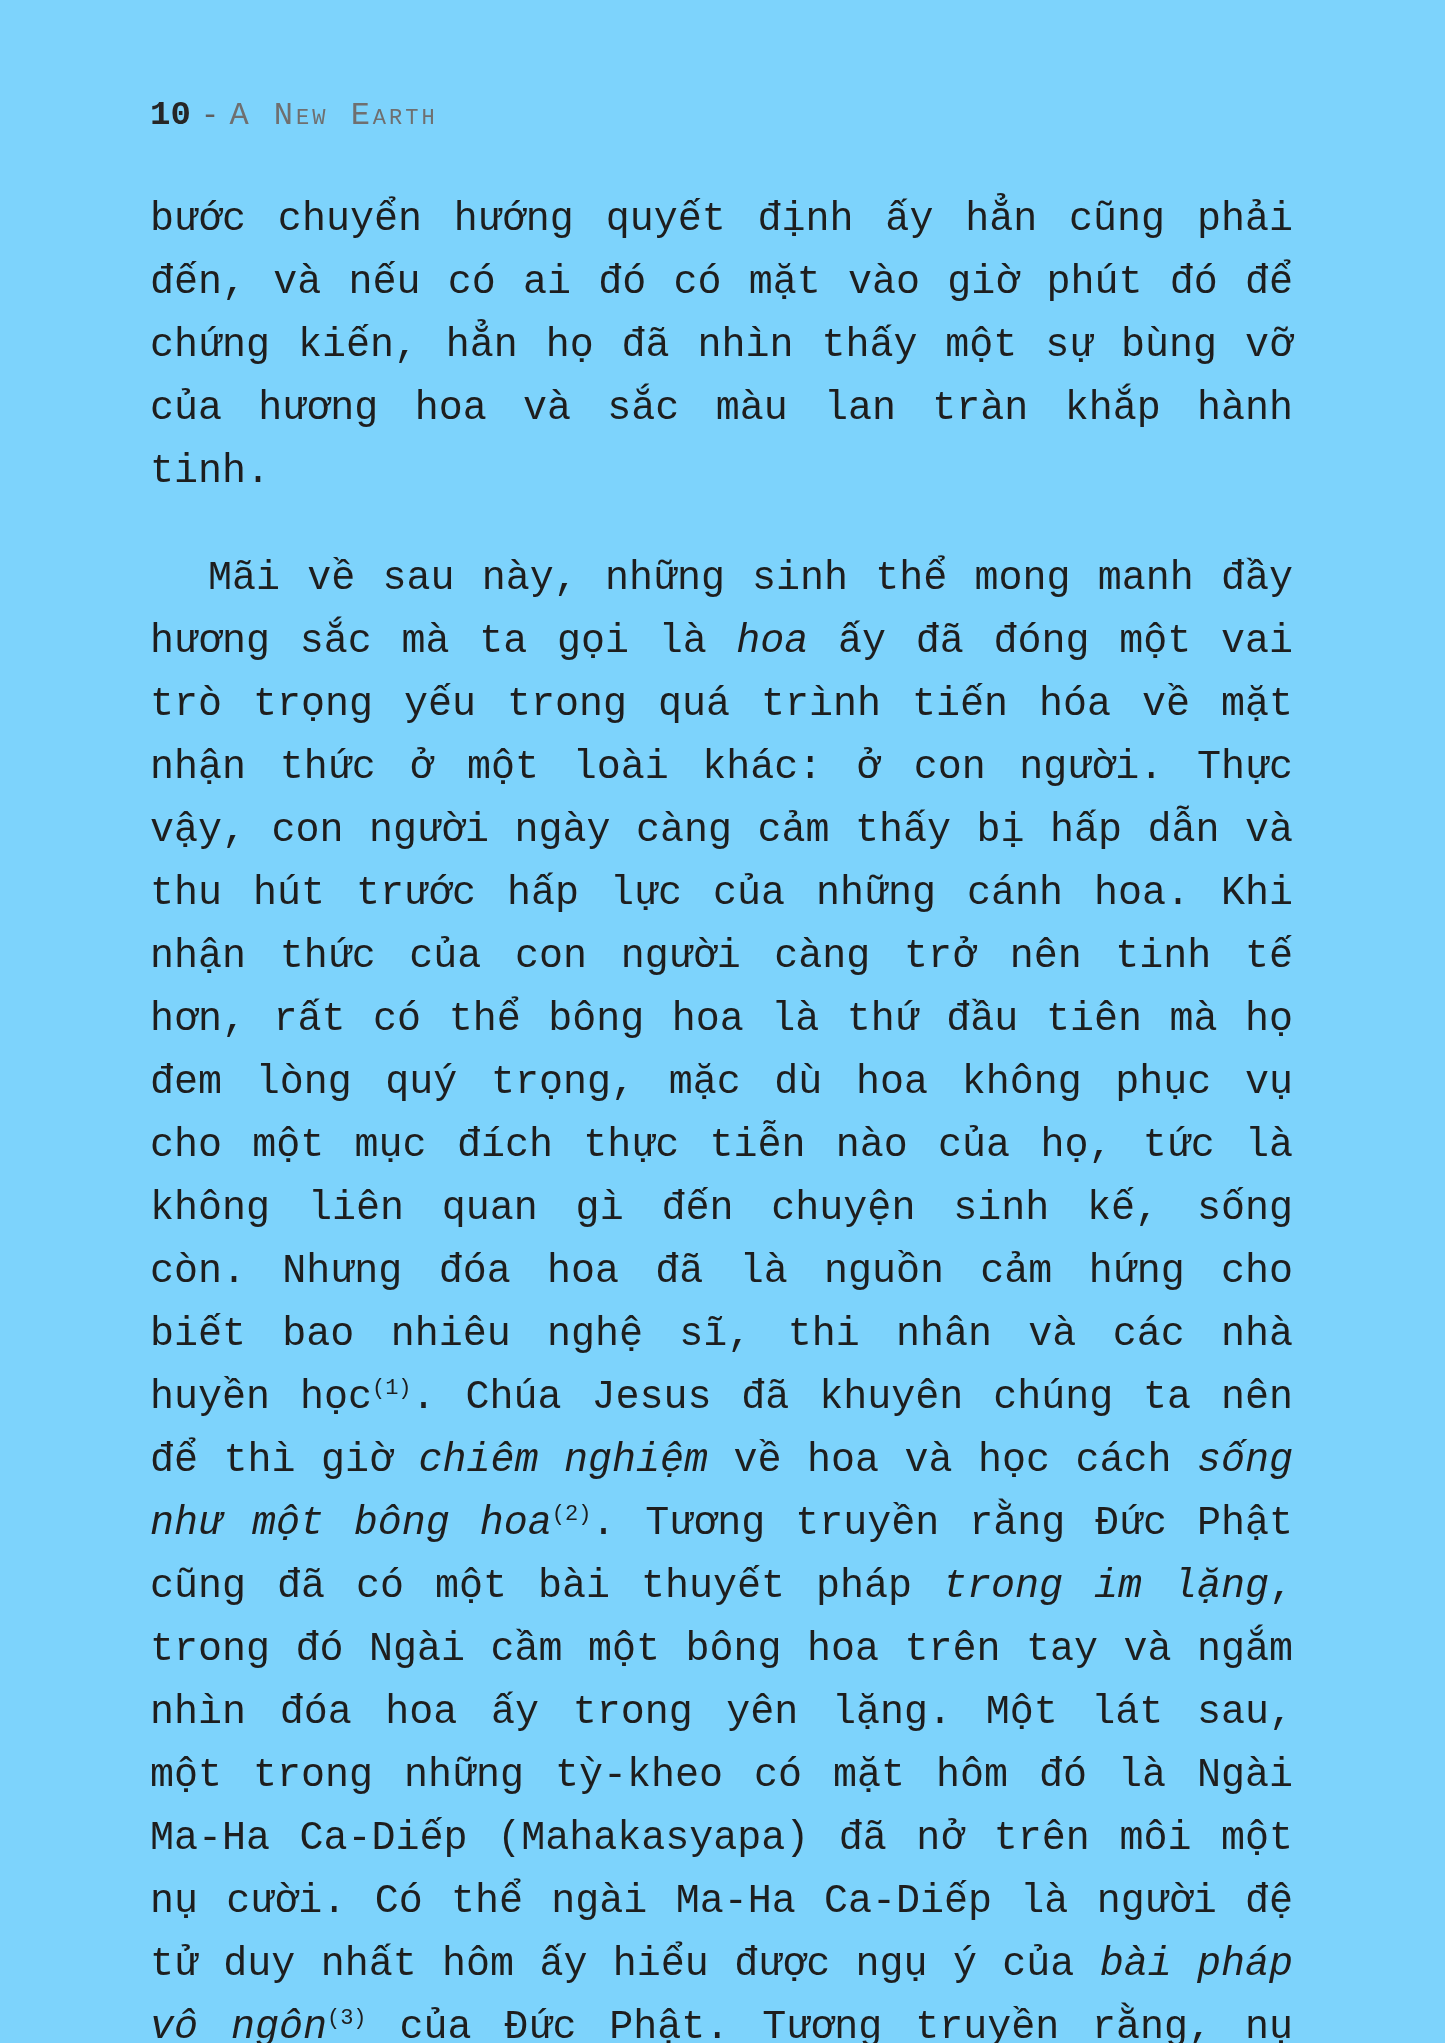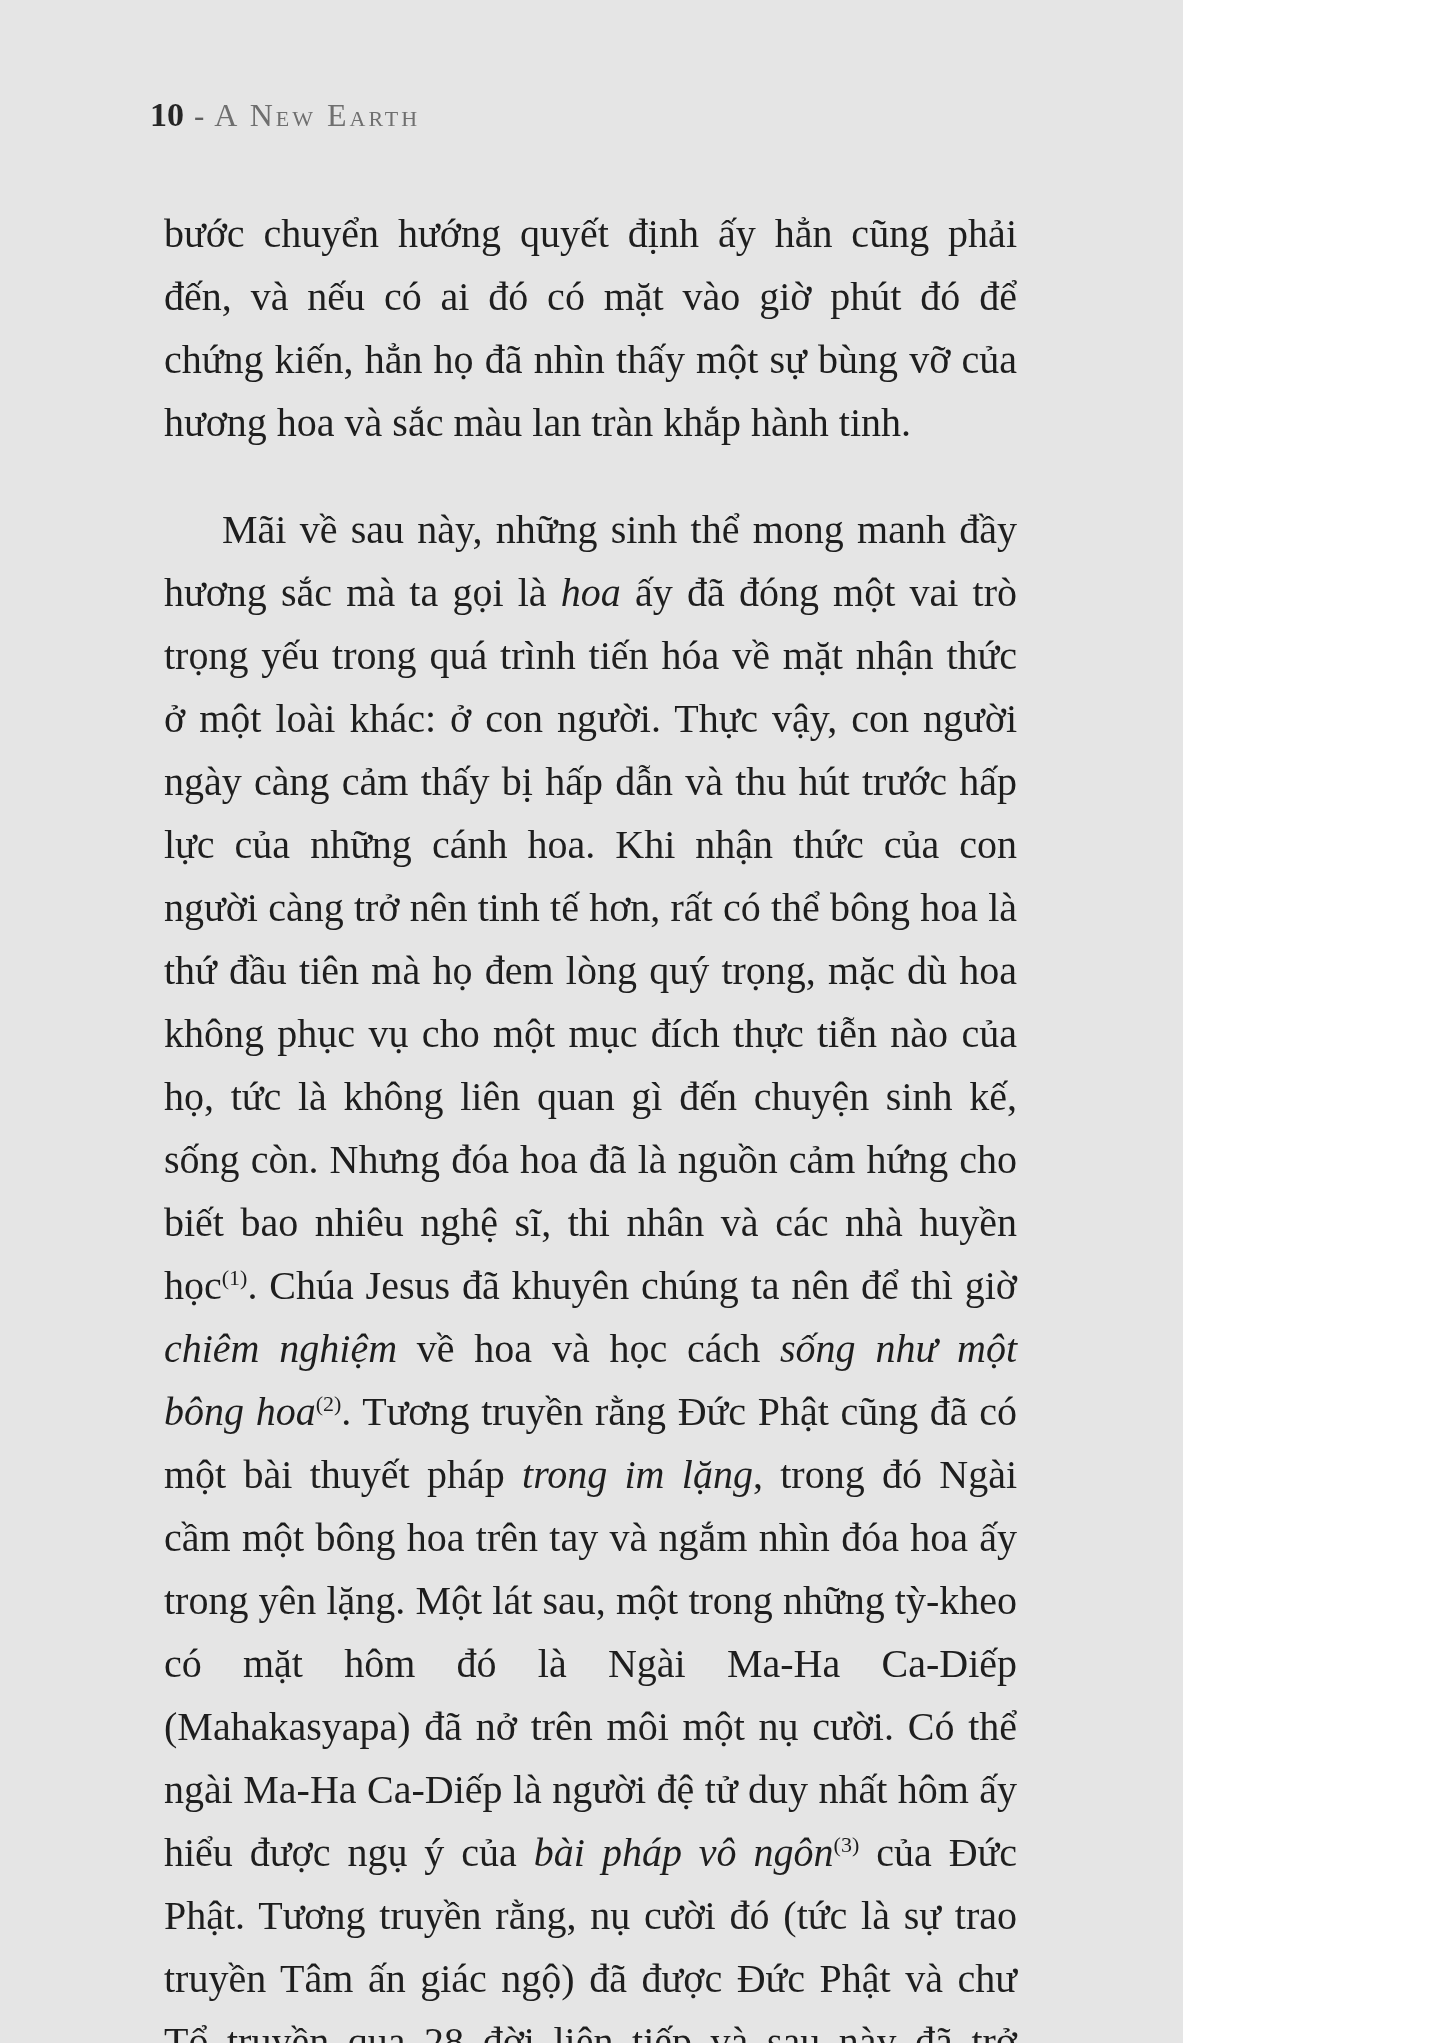--- a/index.html
+++ b/index.html
@@ -1,22 +1,22 @@
 <!DOCTYPE html>
 <html lang="vi"><head>
 <meta charset="utf-8">
 <style>
   html, body { margin: 0; padding: 0; background: #ffffff; }
   .page {
     position: relative;
-    width: 1183px;
+    width: 1445px;
     height: 2043px;
-    background: #e5e5e5;
+    background: #7dd3fc;
     overflow: hidden;
-    font-family: Liberation Serif, serif;
+    font-family: Liberation Mono, monospace;
   }
   .header {
     position: absolute;
     left: 150px;
     top: 96px;
     font-size: 31px;
     color: #6f6f6f;
     white-space: nowrap;
   }
   .pagenum {
@@ -35,21 +35,21 @@
     position: absolute;
     left: 150px;
     right: 152px;
     top: 188px;
     color: #1e1e1e;
     font-size: 40px;
     line-height: 63px;
     text-align: justify;
     hyphens: none;
   }
-  .para { margin: 14px; }
+  .para { margin: 0; }
   .para + .para { margin-top: 44px; }
   .para.indent { text-indent: 58px; }
   .para em { font-style: italic; }
   .para sup {
     font-size: 0.55em;
     vertical-align: super;
     line-height: 0;
   }
 </style>
 </head>

